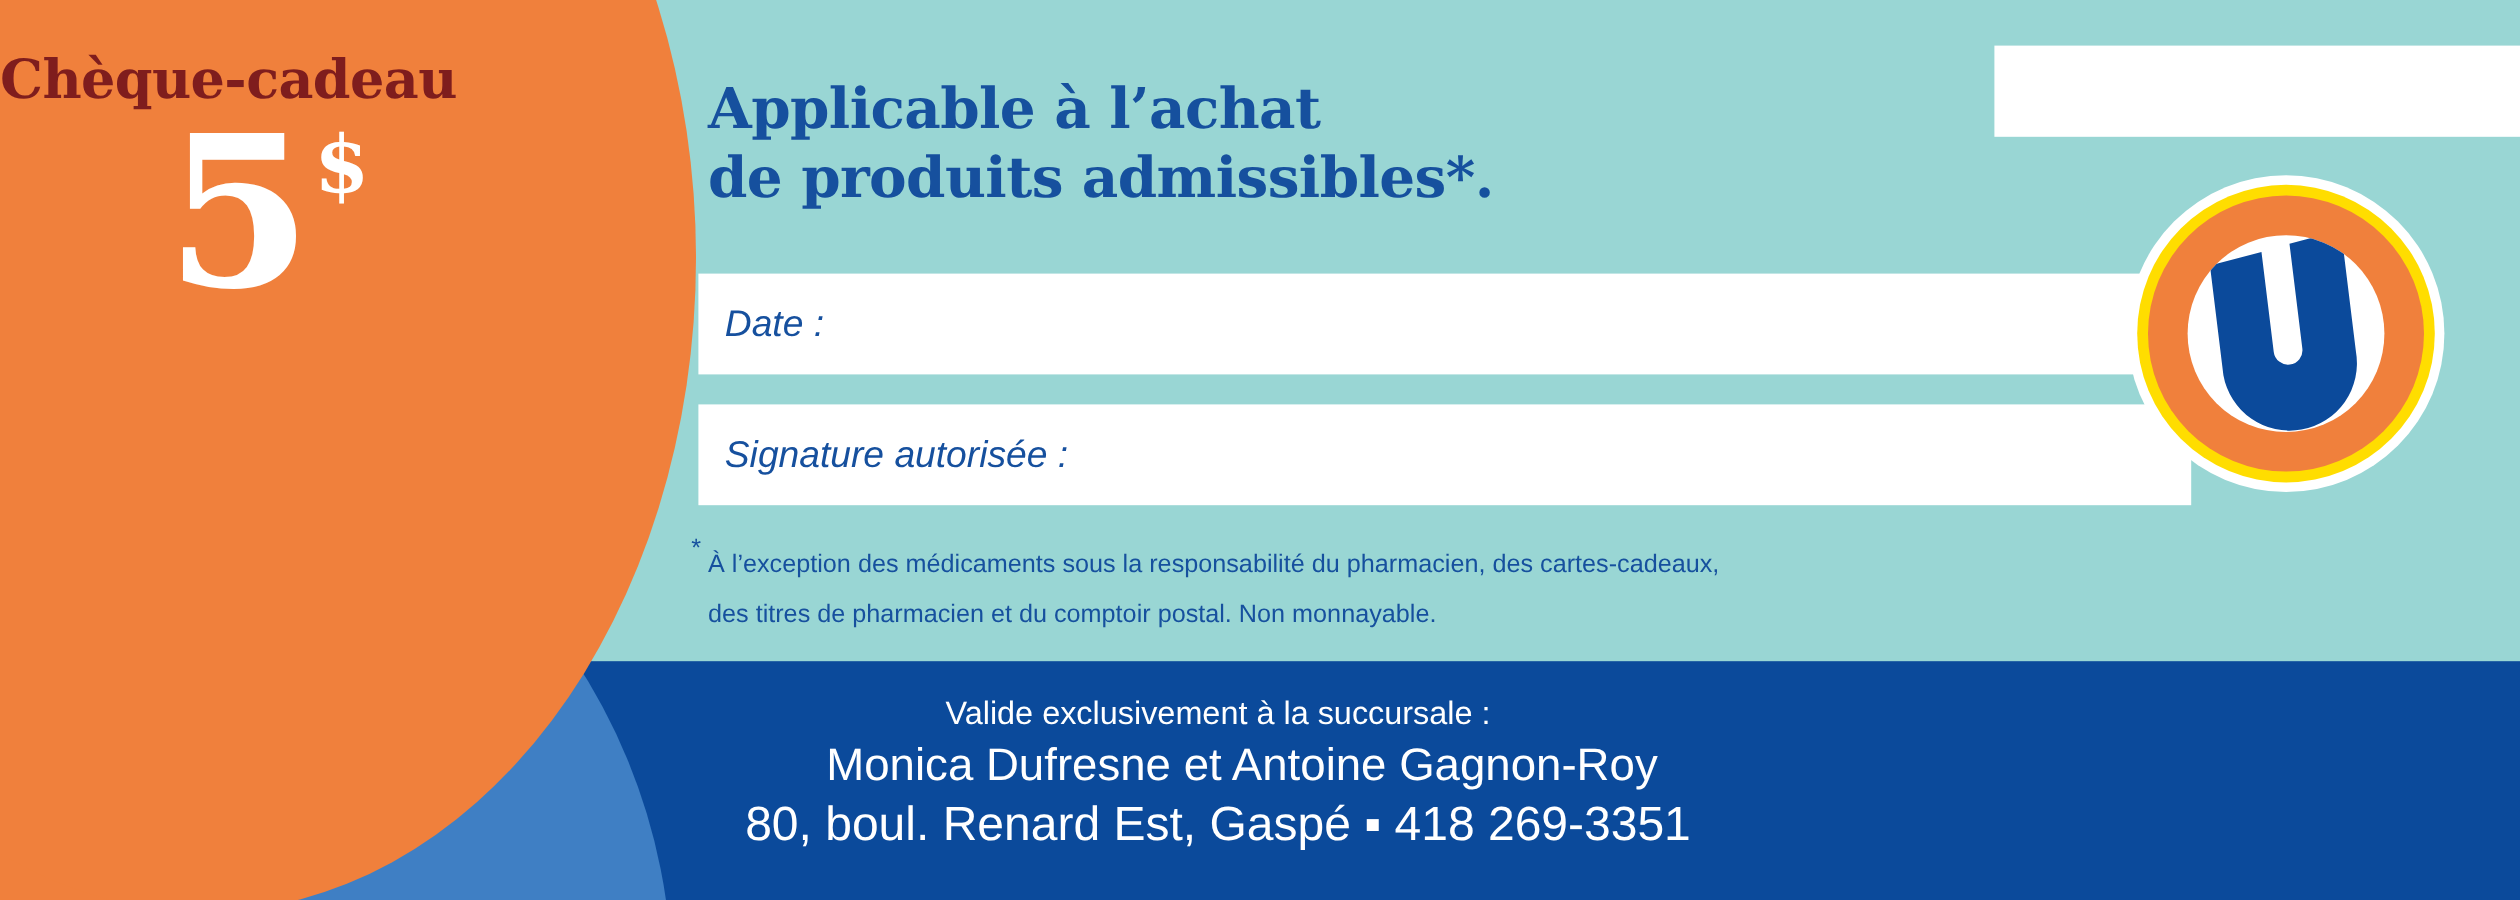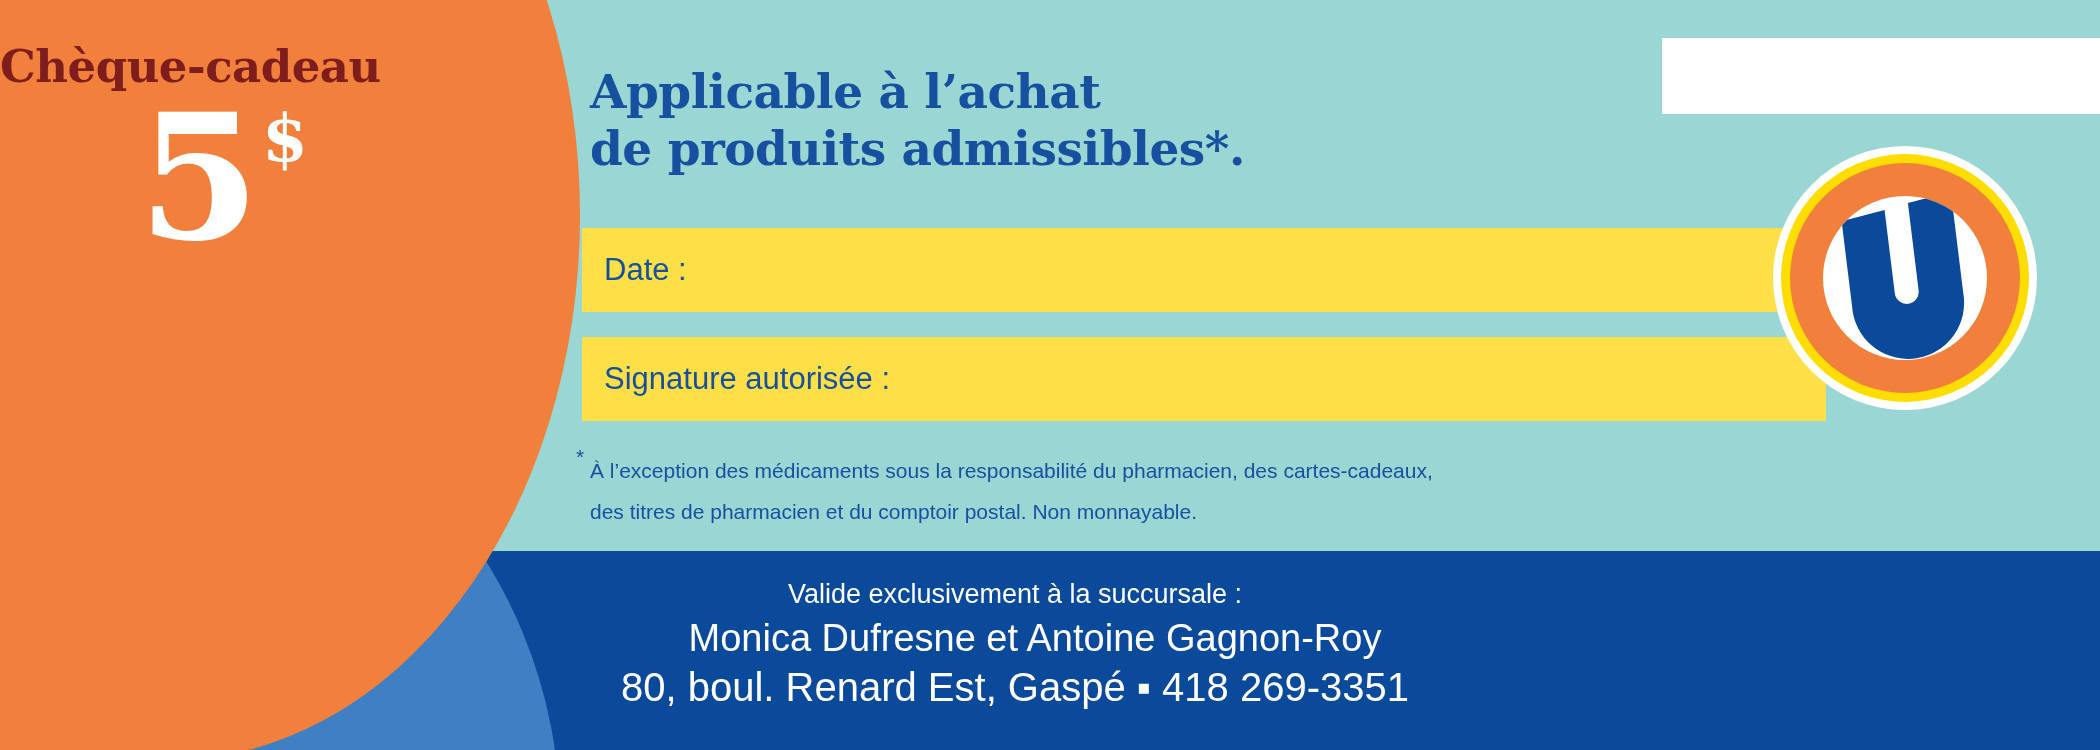--- a/index.html
+++ b/index.html
@@ -111,22 +111,23 @@
     left:1662px;top:38px;
     width:438px;height:76px;
     background:#FFFFFF;
     z-index:4;
   }
 
   .field{
     position:absolute;
     left:582px;
     width:1244px;height:84px;
-    background:#fde047;
+    background:#ffffff;
     z-index:4;
+    font-style:italic;
   }
   .field.date{ top:228px; }
   .field.sign{ top:337px; }
   .field-label{
     position:absolute;
     left:22px;top:50%;
     transform:translateY(-50%);
     color:#16509E;
     font-family:"Liberation Sans", sans-serif;
     font-size:31px;

